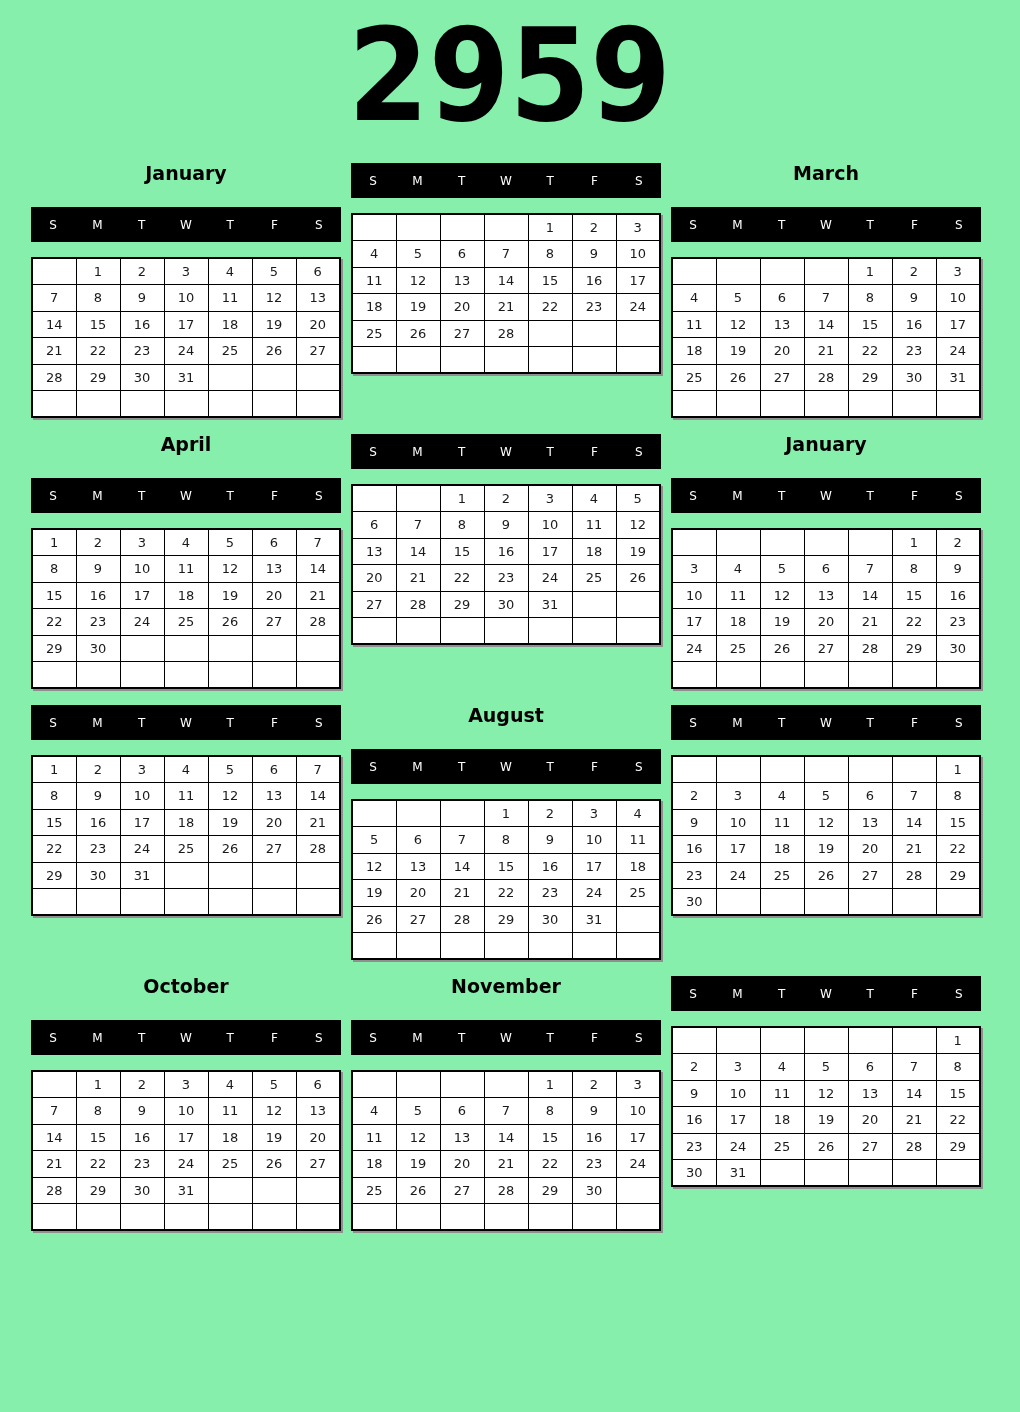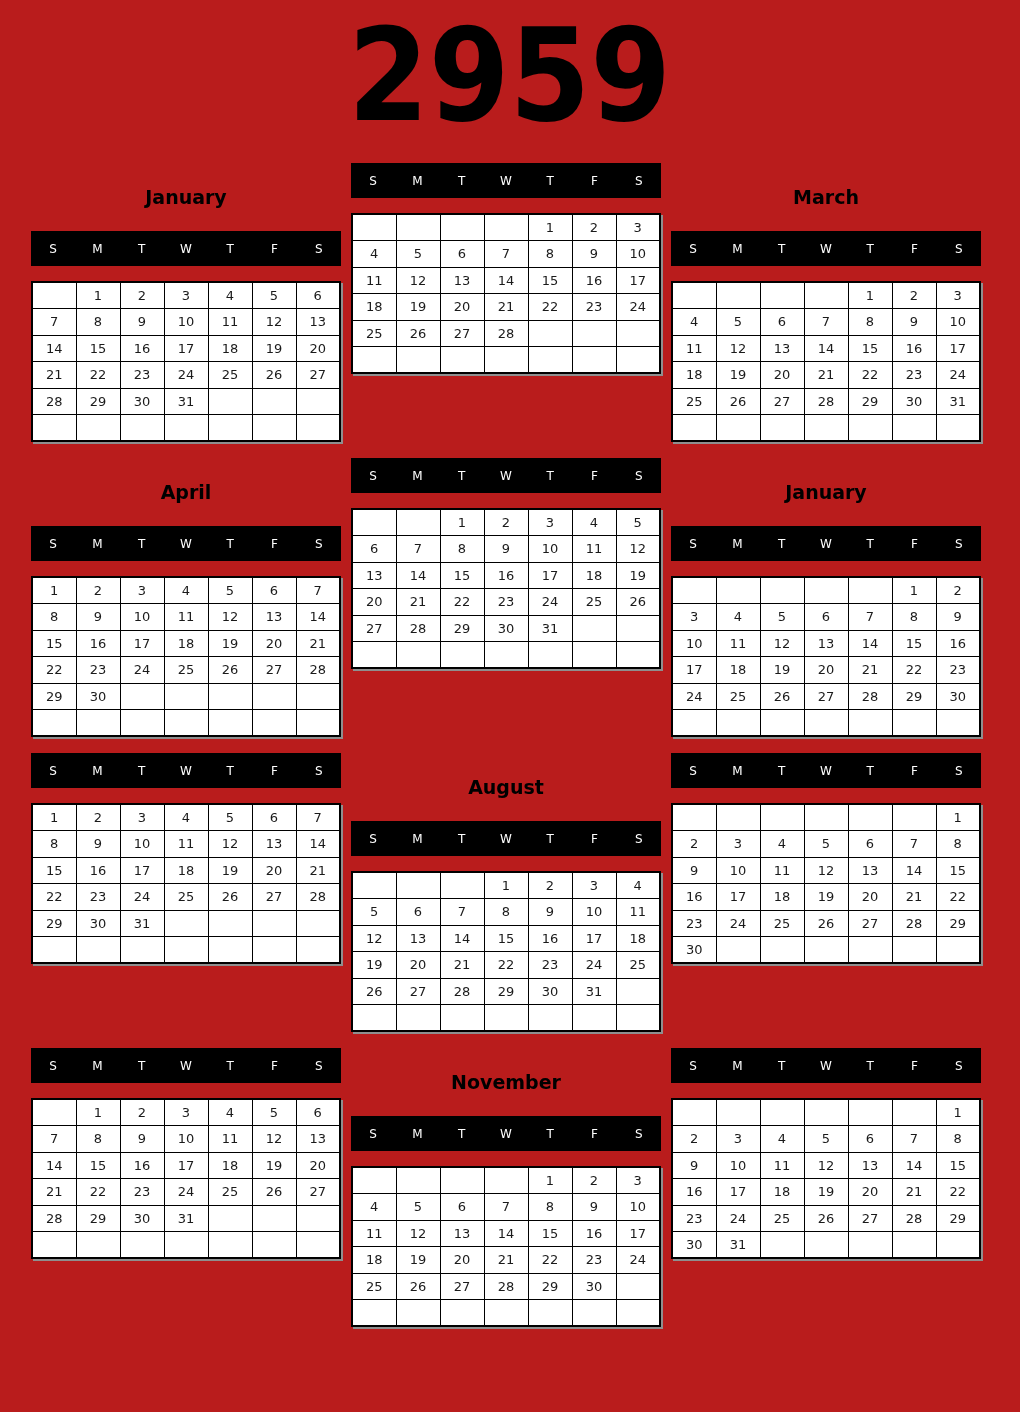--- a/index.html
+++ b/index.html
@@ -3,21 +3,21 @@
 <meta charset="utf-8">
 <style>
   * { margin: 0; padding: 0; box-sizing: border-box; }
   html, body { background: #ffffff; }
   body { font-family: "DejaVu Sans", "Liberation Sans", sans-serif; }
 
   .page {
     position: relative;
     width: 1020px;
     height: 1412px;
-    background: #b91c1c;
+    background: #86efac;
     overflow: hidden;
   }
 
   .year-title {
     height: 150px;
     display: flex;
     align-items: center;
     justify-content: center;
   }
   .year-title span {
@@ -43,21 +43,20 @@
   .month { width: 310px; }
 
   .month-name {
     height: 20px;
     line-height: 20px;
     text-align: center;
     font-size: 19px;
     font-weight: bold;
     color: #000000;
     margin-bottom: 24px;
-    margin-top: 24px;
   }
 
   .dow-bar {
     height: 35px;
     background: #000000;
     display: grid;
     grid-template-columns: repeat(7, 1fr);
     align-items: center;
     margin-bottom: 15px;
   }
@@ -722,20 +721,21 @@
               <td></td>
               <td></td>
               <td></td>
               <td></td>
             </tr>
           </tbody>
         </table>
   </div>
 
   <div class="month">
+    <div class="month-name">October</div>
     <div class="dow-bar">
           <span class="dow">S</span>
           <span class="dow">M</span>
           <span class="dow">T</span>
           <span class="dow">W</span>
           <span class="dow">T</span>
           <span class="dow">F</span>
           <span class="dow">S</span>
         </div>
     <table class="month-table">

